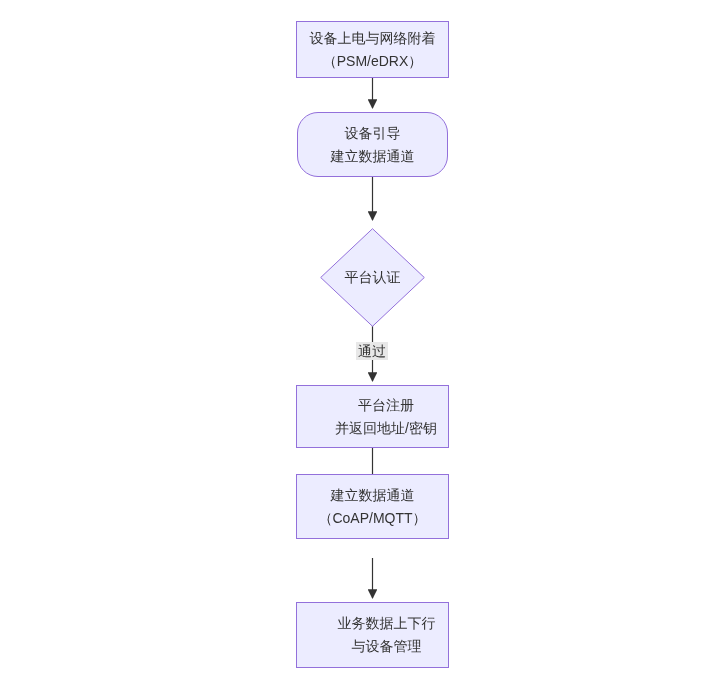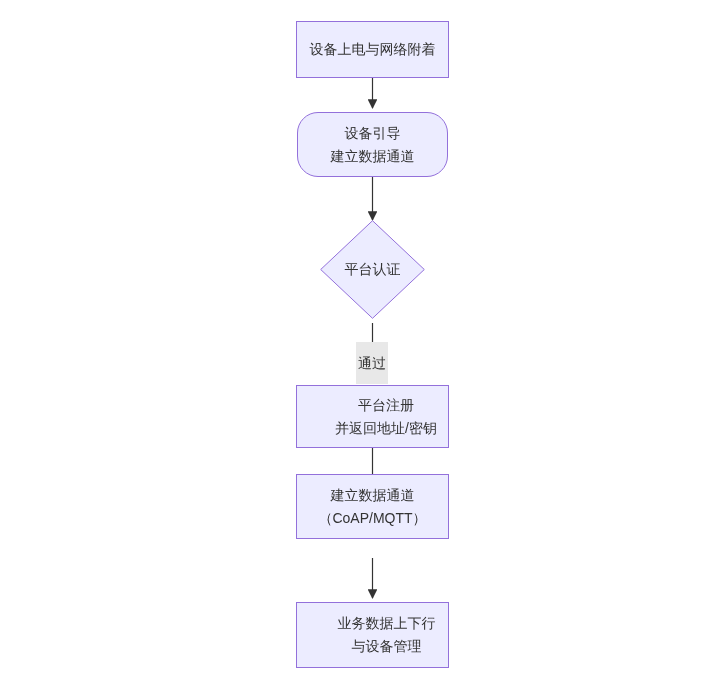--- a/index.html
+++ b/index.html
@@ -34,21 +34,21 @@
 
   #node-1 { left: 296px; top: 21px;  width: 153px; height: 57px; }
   #node-2 { left: 297px; top: 112px; width: 151px; height: 65px; border-radius: 21px; }
   #node-3 { left: 296px; top: 385px; width: 153px; height: 63px; padding-left: 27px; }
   #node-4 { left: 296px; top: 474px; width: 153px; height: 65px; }
   #node-5 { left: 296px; top: 602px; width: 153px; height: 66px; padding-left: 28px; }
 
   .diamond-wrap {
     position: absolute;
     left: 320px;
-    top: 220px;
+    top: 228px;
     width: 105px;
     height: 99px;
   }
   .diamond-wrap svg { display: block; }
   .diamond-label {
     position: absolute;
     inset: 0;
     display: flex;
     align-items: center;
     justify-content: center;
@@ -65,21 +65,21 @@
 
   .edge-label {
     position: absolute;
     left: 372px;
     top: 342px;
     transform: translateX(-50%);
     background: #e8e8e8;
     color: #333333;
     font-size: 14px;
     line-height: 18px;
-    padding: 12px 2px;
+    padding: 0 2px;
     white-space: nowrap;
   }
 </style>
 </head>
 <body>
 
 <div class="canvas">
 
   <svg class="edges" width="726" height="700" viewBox="0 0 726 700">
     <defs>
@@ -89,20 +89,21 @@
     </defs>
     <line x1="372.5" y1="78" x2="372.5" y2="108" stroke="#333333" stroke-width="1.2" marker-end="url(#arrowhead)"></line>
     <line x1="372.5" y1="177" x2="372.5" y2="220" stroke="#333333" stroke-width="1.2" marker-end="url(#arrowhead)"></line>
     <line x1="372.5" y1="323" x2="372.5" y2="381" stroke="#333333" stroke-width="1.2" marker-end="url(#arrowhead)"></line>
     <line x1="372.5" y1="448" x2="372.5" y2="489" stroke="#333333" stroke-width="1.2" marker-end="url(#arrowhead)"></line>
     <line x1="372.5" y1="558" x2="372.5" y2="598" stroke="#333333" stroke-width="1.2" marker-end="url(#arrowhead)"></line>
   </svg>
 
   <div class="node" id="node-1">
     <span class="node-line">设备上电与网络附着</span>
+    <span class="node-line">（PSM/eDRX）</span>
   </div>
 
   <div class="node" id="node-2">
     <span class="node-line">设备引导</span>
     <span class="node-line">建立数据通道</span>
   </div>
 
   <div class="diamond-wrap">
     <svg width="105" height="99" viewBox="0 0 105 99">
       <polygon points="52.5,0.7 104.3,49.5 52.5,98.3 0.7,49.5" fill="#ECECFF" stroke="#9370DB" stroke-width="1"></polygon>

